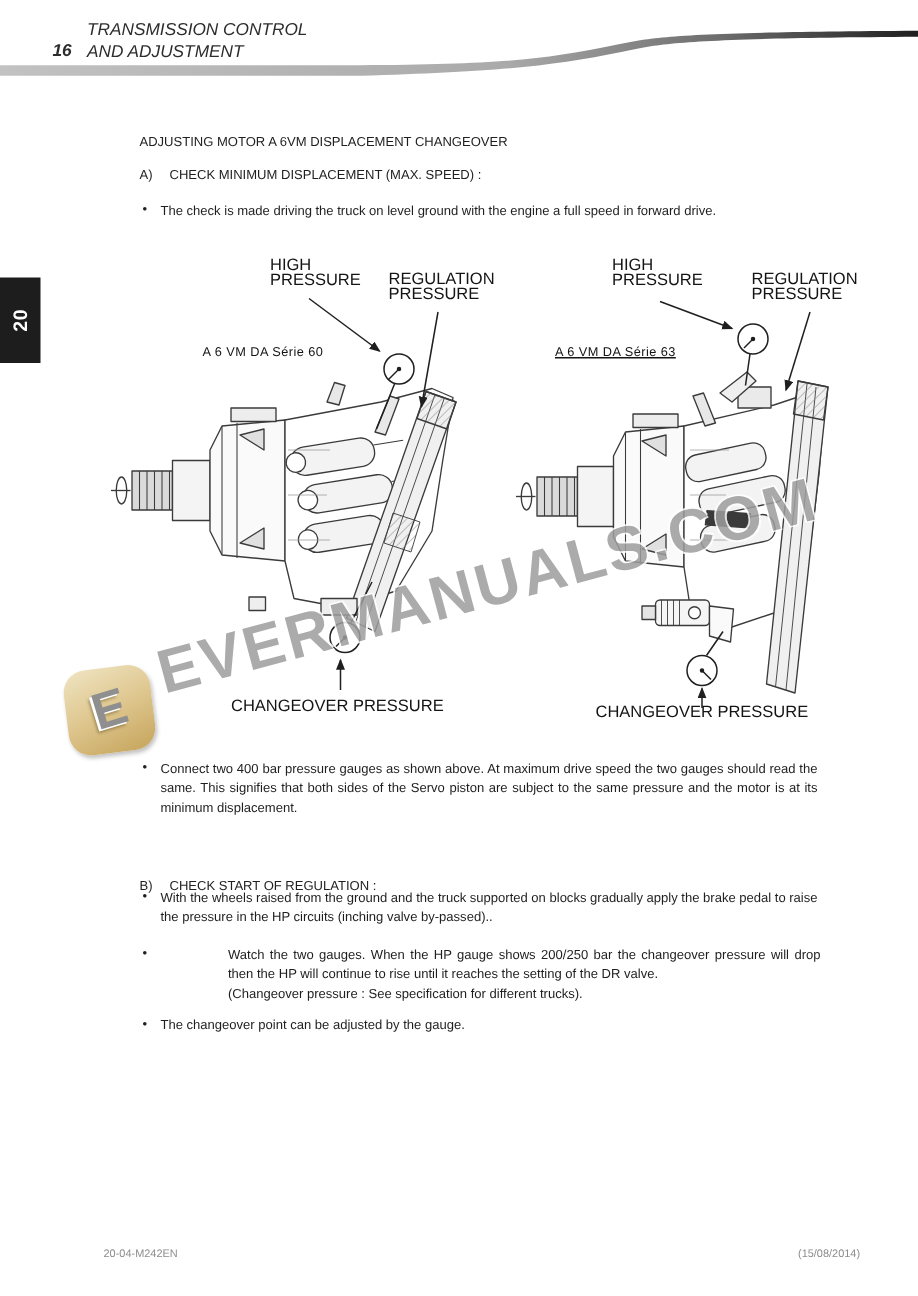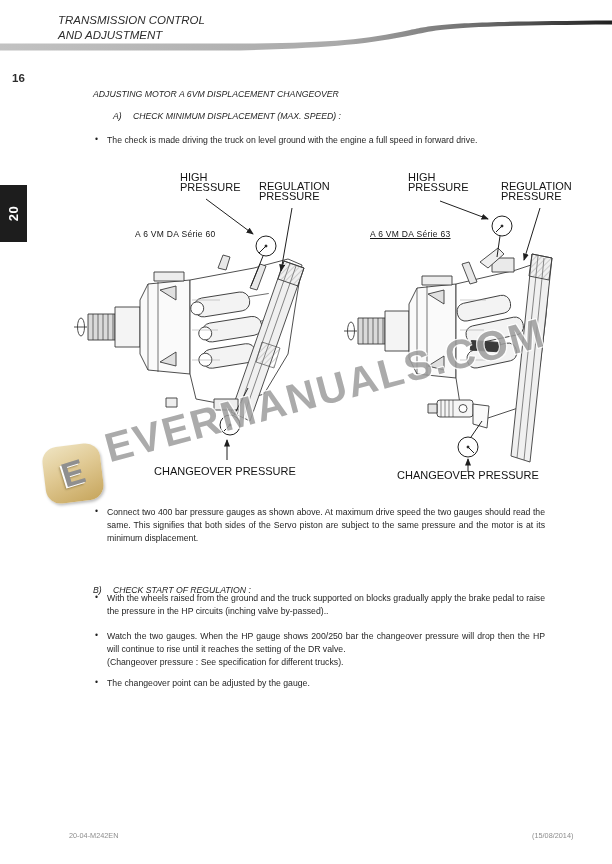--- a/index.html
+++ b/index.html
@@ -4,44 +4,44 @@
 <style>
   html,body { margin:0; padding:0; background:#e9e9e9; }
   .page {
     position:relative; width:612px; height:864px; margin:0 auto;
     background:#ffffff; font-family:"Liberation Sans", sans-serif;
     overflow:hidden;
   }
   
   .swoosh { position:absolute; left:0; top:0; width:612px; height:60px; z-index:1; }
   .hdr-num {
-    position:absolute; left:12px; top:28px; z-index:3;
-    font-size:11.5px; font-weight:bold; color:#2d2d2d;margin-top:44px;
+    position:absolute; left:35px; top:28px; z-index:3;
+    font-size:11.5px; font-weight:bold; font-style:italic; color:#2d2d2d;
   }
   .hdr-title {
     position:absolute; left:58px; top:13px; z-index:3;
     font-size:11.5px; font-weight:normal; font-style:italic; color:#2d2d2d;
     line-height:14.5px; white-space:pre-line;
   }
   
   .tab20 {
     position:absolute; left:0; top:185px; width:27px; height:57px; z-index:5;
     background:#1d1d1d; display:flex; align-items:center; justify-content:center;
   }
   .tab20 span { transform:rotate(-90deg); color:#fff; font-weight:bold; font-size:13px; letter-spacing:.5px; }
   
-  .txt { color:#1f1f1f; font-size:8.7px;font-style:italic; }
+  .txt { color:#1f1f1f; font-size:8.7px; }
   .h1 { position:absolute; left:93px; top:89px; z-index:3; }
   .secline { position:absolute; left:93px; z-index:3; }
   .secline .lbl { display:inline-block; width:20px; }
   .bullet-item { position:absolute; left:95px; width:452px; display:flex; z-index:3; }
   .bullet-mark { width:12px; flex:none; font-size:8.7px; color:#1f1f1f; }
   .bullet-text { width:438px; font-size:8.7px; line-height:12.9px; color:#1f1f1f; }
   .just { text-align:justify; }
-  .pre { white-space:pre-line; }
+  .pre { white-space:pre-line;margin-left:45px; }
   
   .fig-label { position:absolute; z-index:3; font-size:11px; line-height:9.8px; color:#141414; white-space:pre-line; }
   .fig-caption { position:absolute; z-index:3; font-size:8.5px; color:#141414; letter-spacing:.3px; }
   
   .fig-svg { position:absolute; left:0; top:0; width:612px; height:864px; z-index:1; }
   
   .wm-logo {
     position:absolute; left:44px; top:445px; width:58px; height:57px; z-index:2;
     border-radius:15px; transform:rotate(-7deg);
     background:linear-gradient(160deg,#efe4c2 0%, #e0c993 45%, #c6a55c 100%);
@@ -80,21 +80,21 @@
   </svg>
   <div class="hdr-num">16</div>
   <div class="hdr-title">TRANSMISSION CONTROL
 AND ADJUSTMENT</div>
 
   <div class="tab20">
     <span>20</span>
   </div>
 
   <div class="h1 txt">ADJUSTING MOTOR A 6VM DISPLACEMENT CHANGEOVER</div>
-  <div class="secline txt" style="top:111px;margin-left:20px;">
+  <div class="secline txt" style="top:111px;">
     <span class="lbl">A)</span><span>CHECK MINIMUM DISPLACEMENT (MAX. SPEED) :</span>
   </div>
   <div class="bullet-item" style="top:134px;">
     <span class="bullet-mark">•</span>
     <div class="bullet-text">The check is made driving the truck on level ground with the engine a full speed in forward drive.</div>
   </div>
 
   <svg class="fig-svg" viewBox="0 0 612 864">
     <defs>
       <marker id="arw" markerWidth="9" markerHeight="9" refX="6.5" refY="3" orient="auto">

